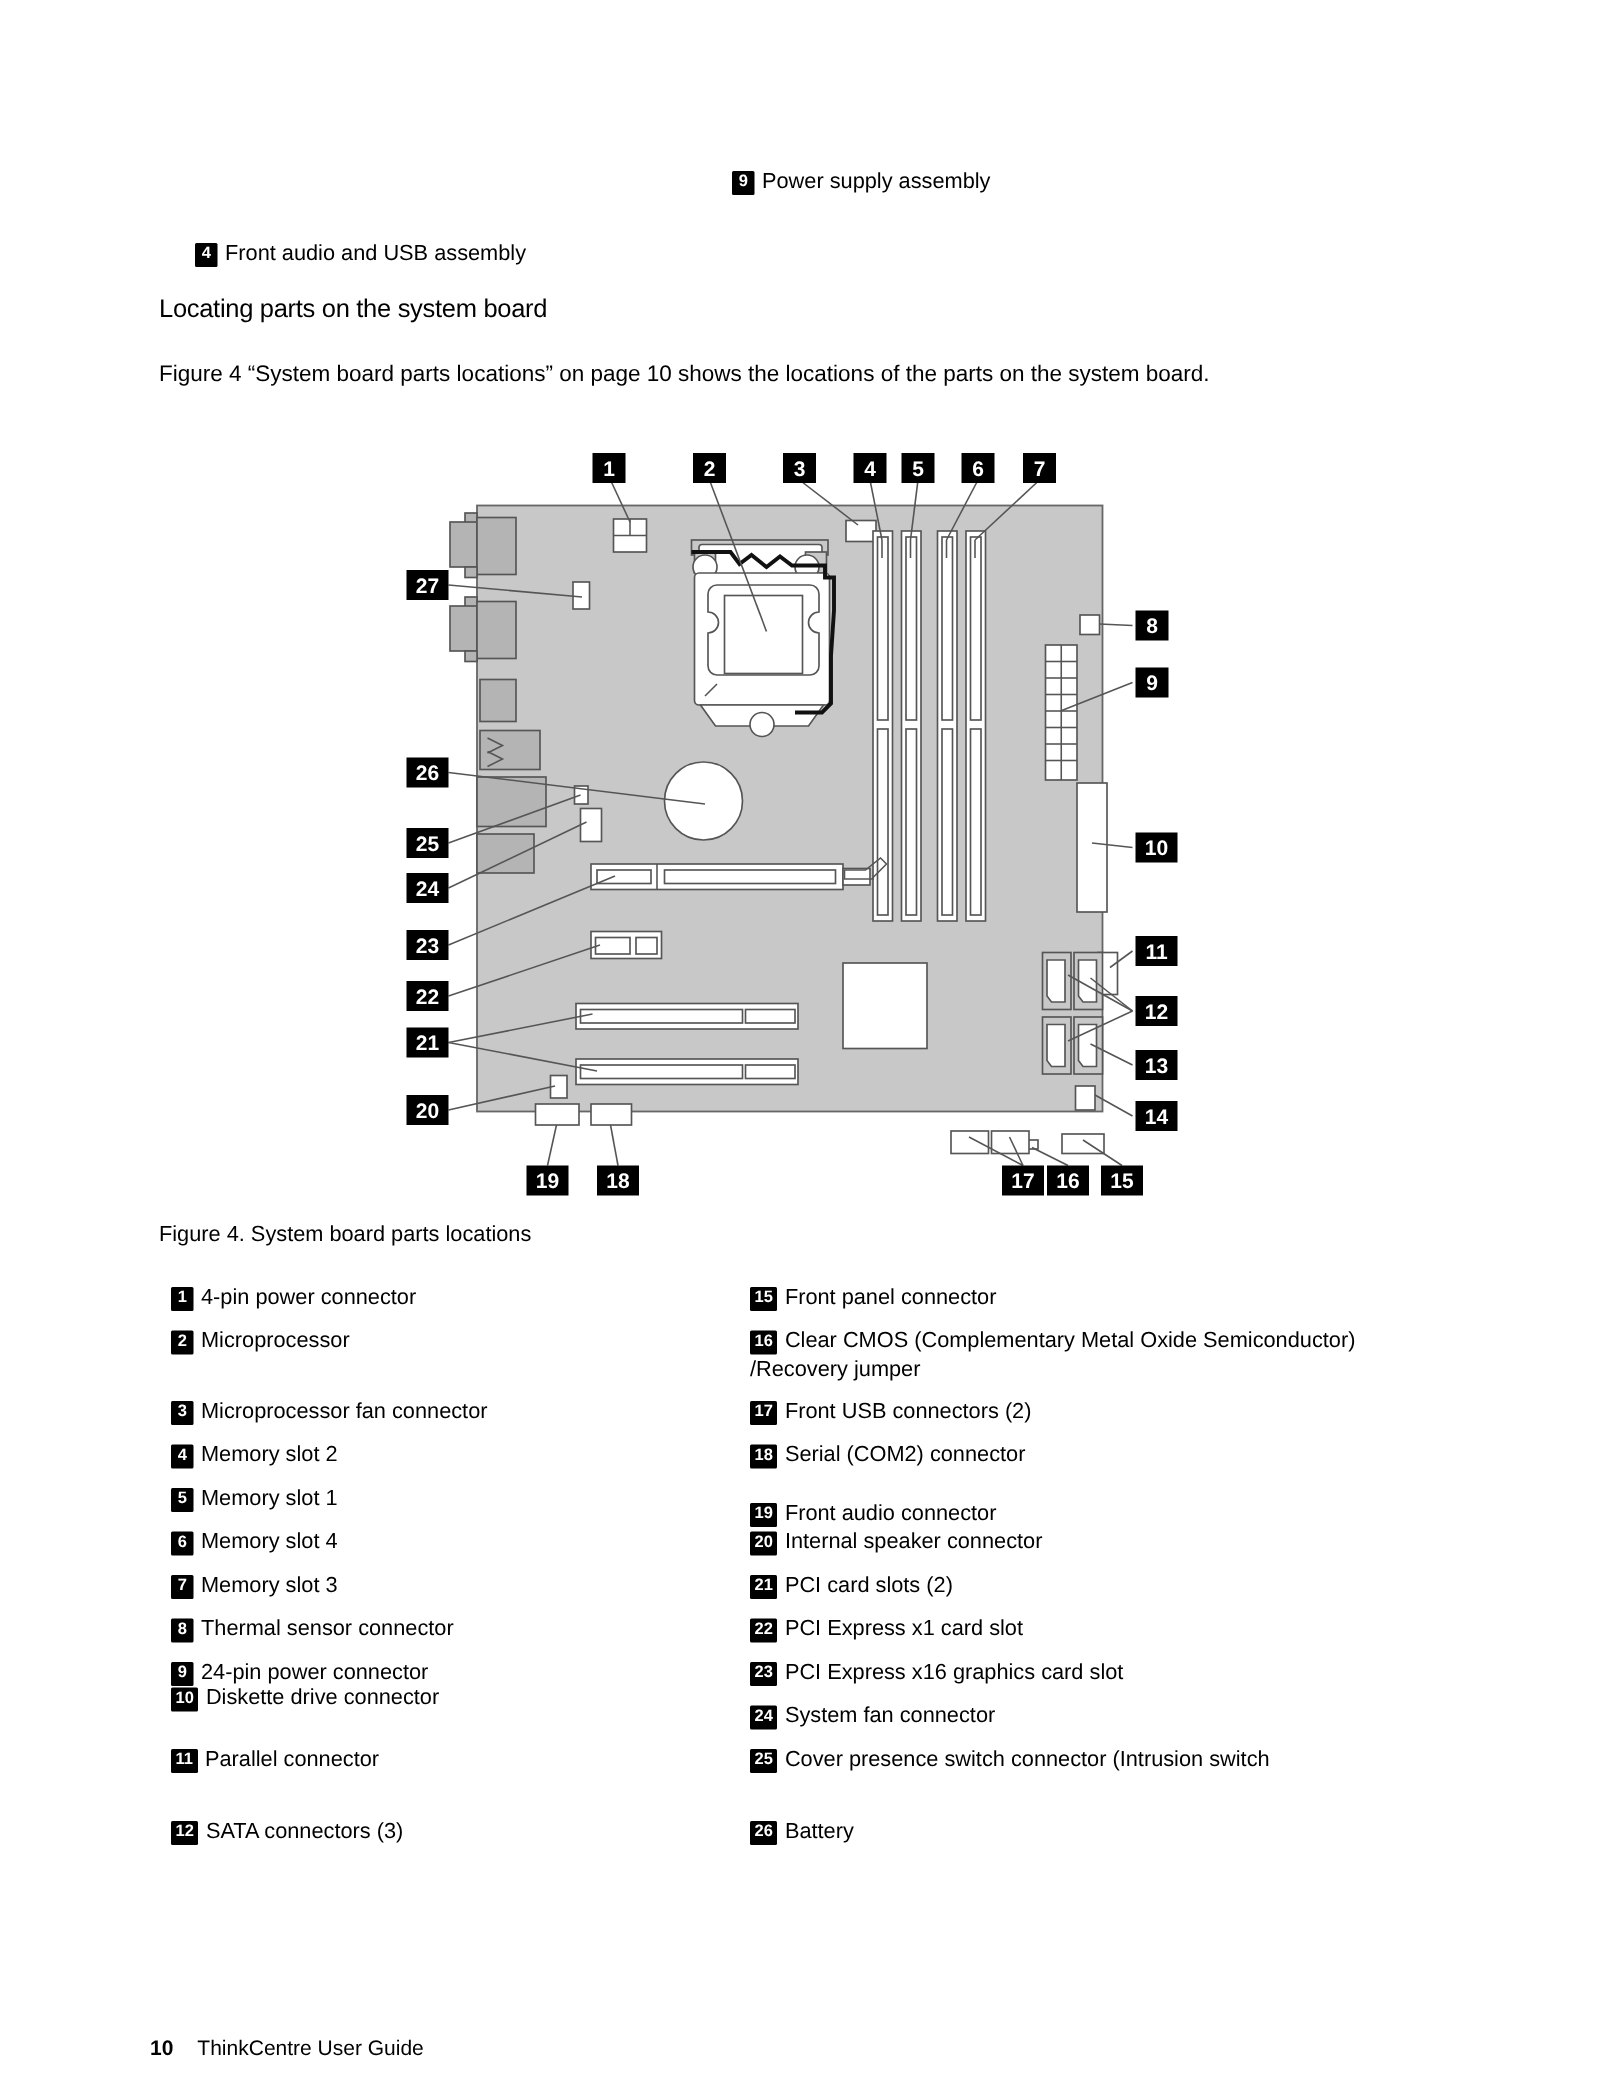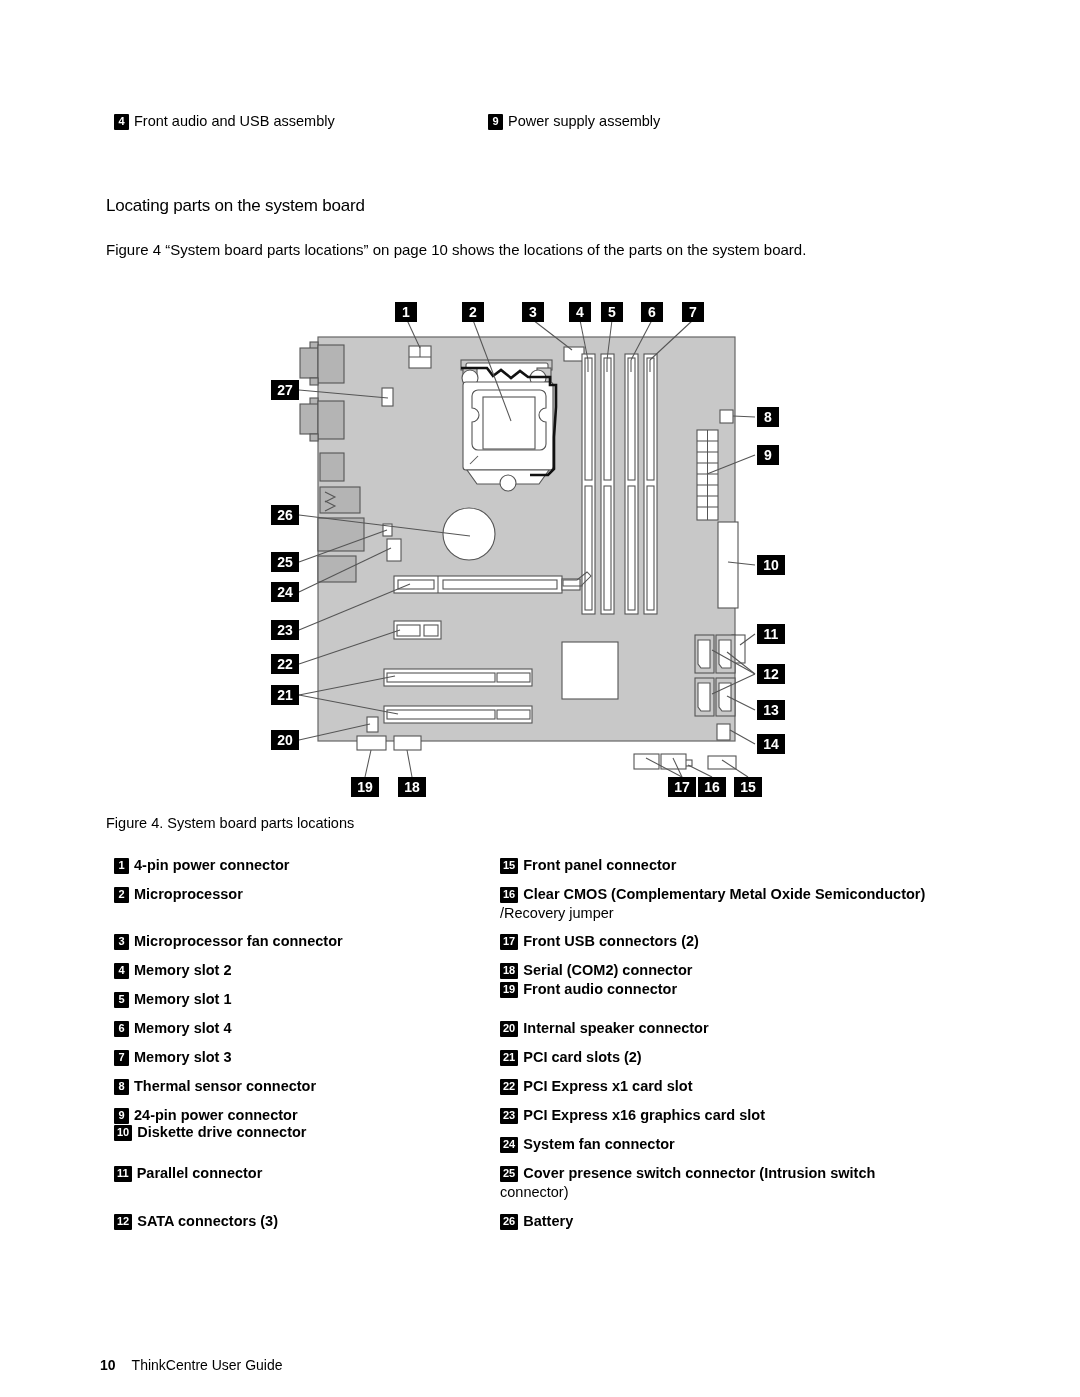--- a/index.html
+++ b/index.html
@@ -45,21 +45,21 @@
   }
   .top-row {
     position: relative;
     height: 30px;
   }
   .top-cell {
     position: absolute;
     font-size: 14.5px;
     white-space: nowrap;
   }
-  .top-cell.col-a { left: 0px; }
+  .top-cell.col-a { left: 16px; margin-top: 48px; }
   .top-cell.col-b { left: 374px; }
   .top-cell .lbl { margin-left: 5px; }
 
   
   #page-heading {
     position: absolute;
     left: 106px;
     top: 196px;
     font-size: 17px;
     font-weight: normal;
@@ -104,21 +104,21 @@
     top: 0;
   }
   .parts-col.left  { left: 0px;   width: 380px; }
   .parts-col.right { left: 386px; width: 470px; }
 
   .part-item {
     position: absolute;
     font-size: 14.5px;
     line-height: 19px;
   }
-  .part-item .lbl { margin-left: 5px; font-weight: bold; }
+  .part-item .lbl { margin-left: 5px; }
   .part-item .cont { display: block; margin-left: 0px; }
 
   
   #footer {
     position: absolute;
     left: 100px;
     top: 1322px;
     font-size: 14px;
     margin-top: 35px;
   }
@@ -475,27 +475,27 @@
     <div class="part-item" style="top:267px"><span class="badge badge-inline">10</span><span class="lbl">Diskette drive connector</span></div>
     <div class="part-item" style="top:308px"><span class="badge badge-inline">11</span><span class="lbl">Parallel connector</span></div>
     <div class="part-item" style="top:356px"><span class="badge badge-inline">12</span><span class="lbl">SATA connectors (3)</span></div>
   </div>
 
   <div class="parts-col right">
     <div class="part-item" style="top:0px"><span class="badge badge-inline">15</span><span class="lbl">Front panel connector</span></div>
     <div class="part-item" style="top:29px"><span class="badge badge-inline">16</span><span class="lbl">Clear CMOS (Complementary Metal Oxide Semiconductor)</span><span class="cont">/Recovery jumper</span></div>
     <div class="part-item" style="top:76px"><span class="badge badge-inline">17</span><span class="lbl">Front USB connectors (2)</span></div>
     <div class="part-item" style="top:105px"><span class="badge badge-inline">18</span><span class="lbl">Serial (COM2) connector</span></div>
-    <div class="part-item" style="top:124px"><span class="badge badge-inline">19</span><span class="lbl">Front audio connector</span></div>
+    <div class="part-item" style="top:144px"><span class="badge badge-inline">19</span><span class="lbl">Front audio connector</span></div>
     <div class="part-item" style="top:163px"><span class="badge badge-inline">20</span><span class="lbl">Internal speaker connector</span></div>
     <div class="part-item" style="top:192px"><span class="badge badge-inline">21</span><span class="lbl">PCI card slots (2)</span></div>
     <div class="part-item" style="top:221px"><span class="badge badge-inline">22</span><span class="lbl">PCI Express x1 card slot</span></div>
     <div class="part-item" style="top:250px"><span class="badge badge-inline">23</span><span class="lbl">PCI Express x16 graphics card slot</span></div>
     <div class="part-item" style="top:279px"><span class="badge badge-inline">24</span><span class="lbl">System fan connector</span></div>
-    <div class="part-item" style="top:308px"><span class="badge badge-inline">25</span><span class="lbl">Cover presence switch connector (Intrusion switch</span><span class="cont">connector)</span></div>
+    <div class="part-item" style="top:308px"><span class="badge badge-inline">25</span><span class="lbl">Cover presence switch connector (Intrusion switch</span></div>
     <div class="part-item" style="top:356px"><span class="badge badge-inline">26</span><span class="lbl">Battery</span></div>
   </div>
 
 </div>
 
 <div id="footer">
   <span class="pnum">10</span><span>ThinkCentre User Guide</span>
 </div>
 
 </body></html>

